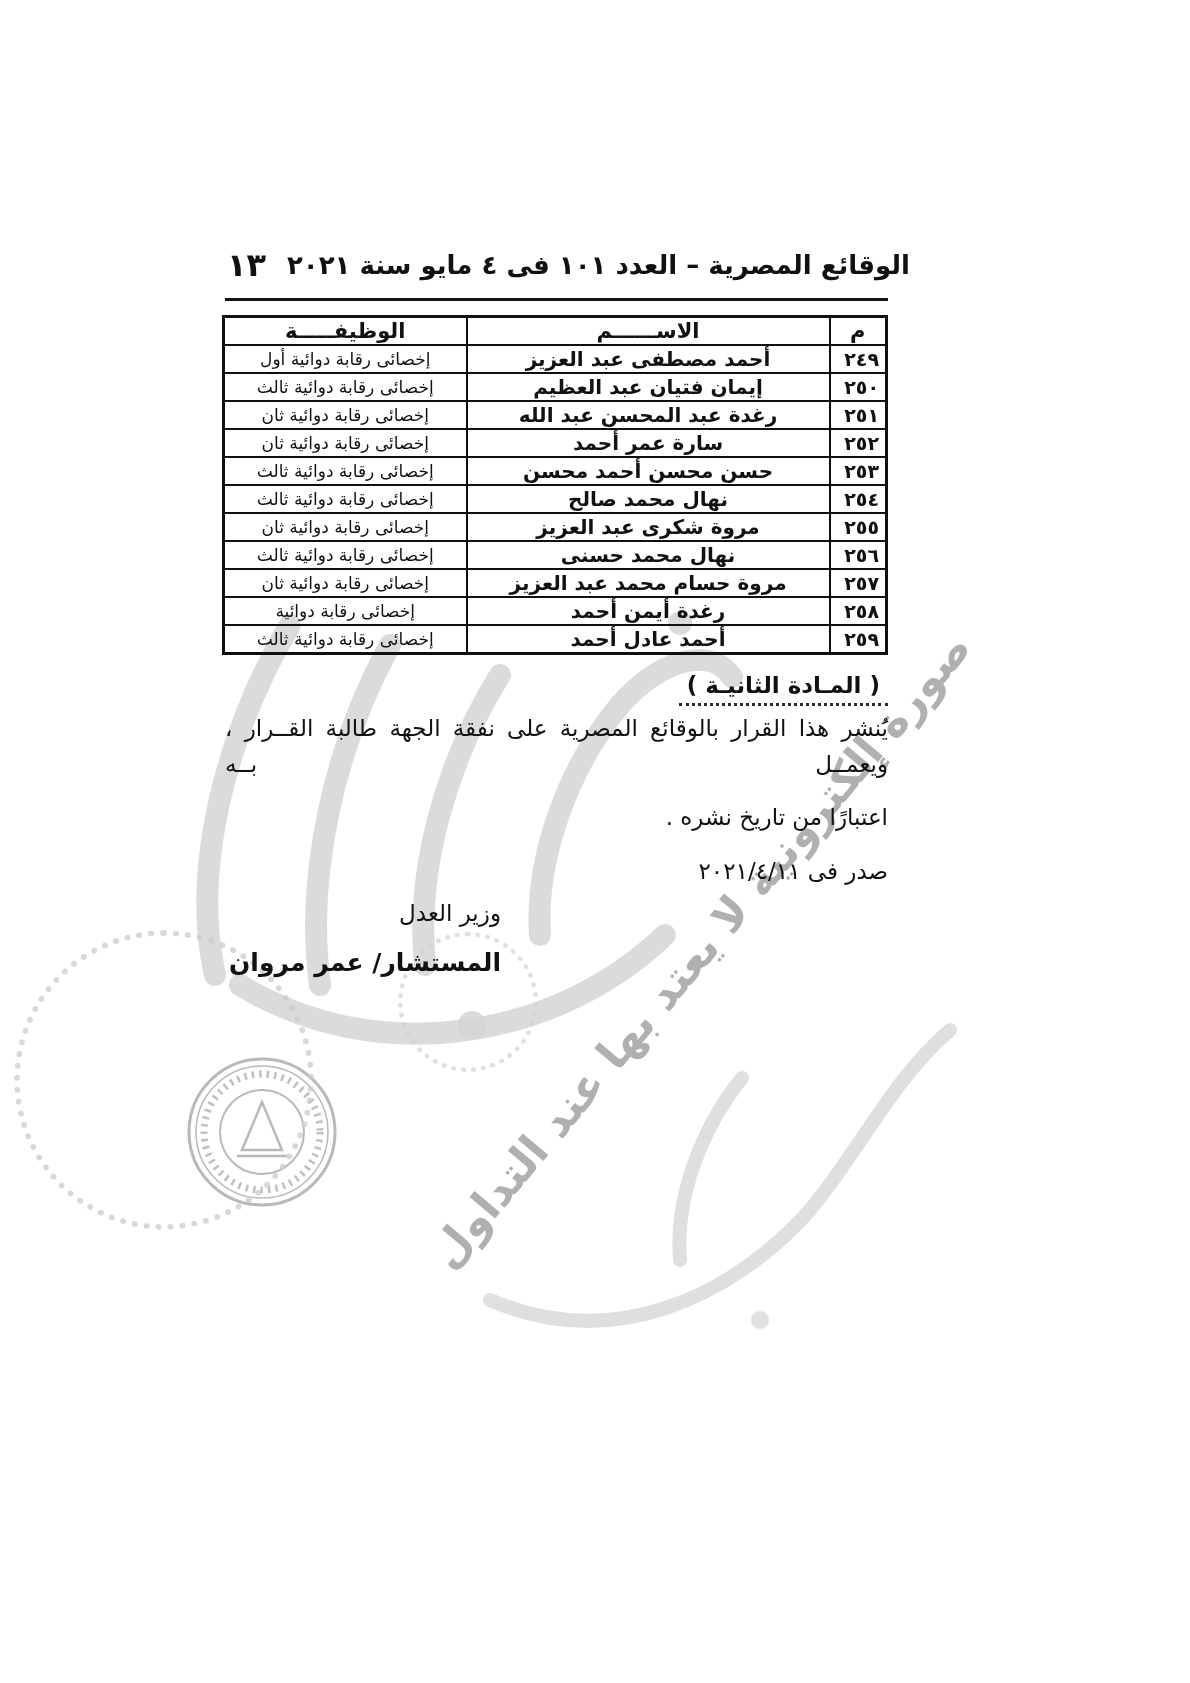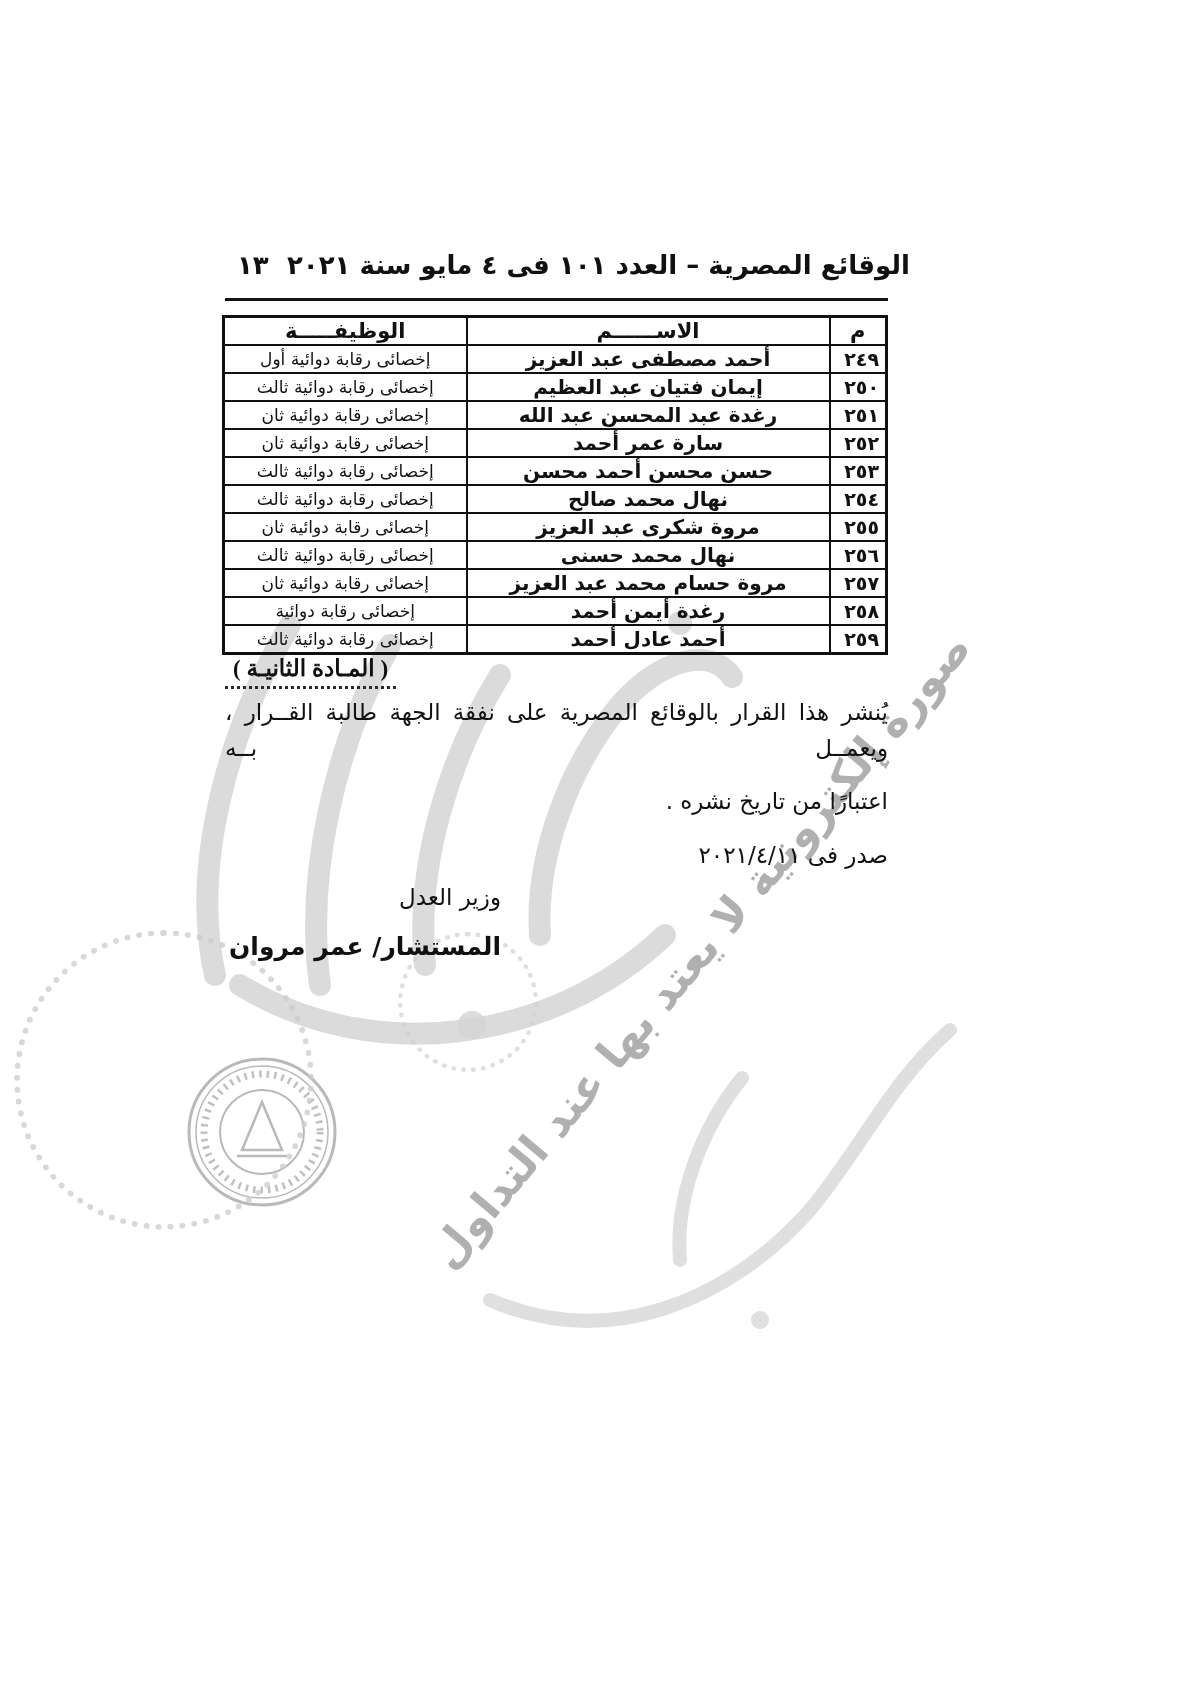--- a/index.html
+++ b/index.html
@@ -28,37 +28,37 @@
   .dots-a { left:14px; top:930px; width:300px; height:300px; border:6px dotted #cccccc; opacity:.75; }
   .dots-b { left:398px; top:932px; width:140px; height:140px; border:5px dotted #d2d2d2; opacity:.7; }
 
   
   .content {
     position:absolute; left:225px; top:245px; width:663px;
     direction:rtl; z-index:2;
   }
   .hdr { position:relative; height:44px; line-height:40px; text-align:center; }
   .hdr-title { font-size:26px; font-weight:bold; display:inline-block; transform:translateX(42px); white-space:nowrap; }
-  .page-num { position:absolute; left:12px; top:0; font-size:26px; font-weight:bold; }
+  .page-num { position:absolute; left:2px; top:0; font-size:32px; font-weight:bold; }
   .rule { height:3px; background:#141414; margin-top:9px; }
 
   table.roster {
     width:100%; border-collapse:collapse; margin-top:14px;
     border:3px solid #101010; table-layout:fixed;
   }
   .roster th, .roster td {
     border:2px solid #101010; height:23px; text-align:center;
     vertical-align:middle; padding:1px 6px; overflow:hidden; white-space:nowrap;
   }
   .roster th { font-size:21px; font-weight:bold; }
   td.idx  { font-weight:bold; font-size:19px;padding-left:42px; }
   td.name { font-weight:bold; font-size:20px; }
   td.job  { font-size:17px; font-weight:normal; }
 
-  .art-title { text-align:left; font-size:23px; font-weight:bold;font-family:Liberation Serif, serif; }
+  .art-title { text-align:right; margin-top:17px; font-size:23px; font-weight:bold; }
   .art-title span { border-bottom:3px dotted #2a2a2a; padding:0 8px 5px; }
 
   .para { margin-top:13px; font-size:23px; line-height:1.55; }
   .para-l1 { text-align:justify; text-align-last:justify; }
   .para-l2 { text-align:right; margin-top:18px; }
 
   .issued { margin-top:22px; text-align:right; font-size:23px; }
 
   .sig { margin-top:16px; text-align:left; }
   .sig-block { display:inline-block; text-align:center; padding-left:4px; }

